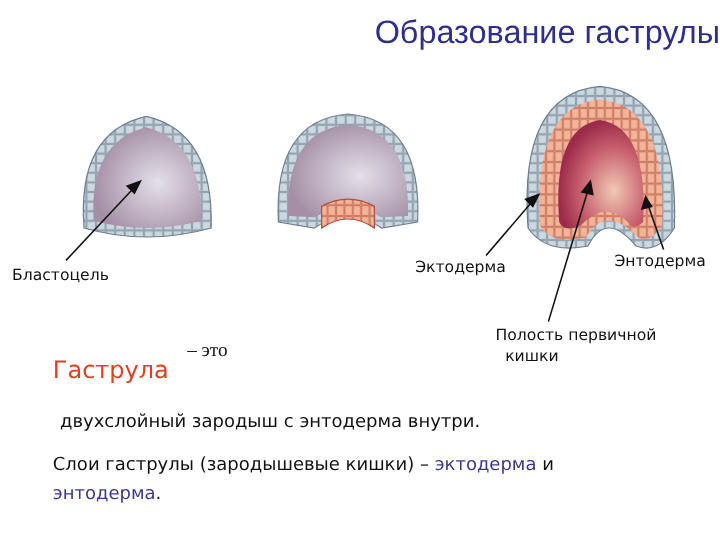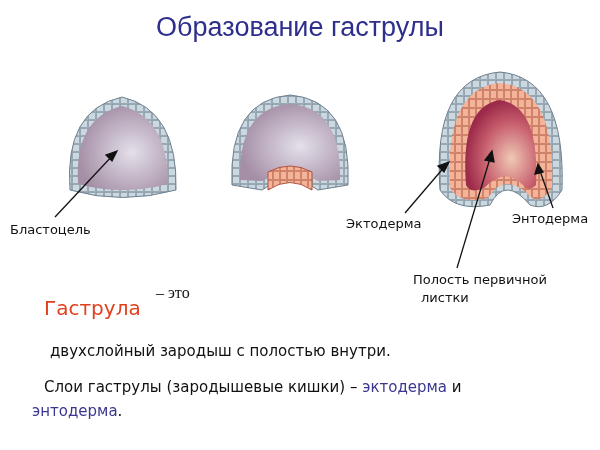--- a/index.html
+++ b/index.html
@@ -1,17 +1,17 @@
 <!DOCTYPE html>
 <html><head>
 <meta charset="utf-8">
 <style>
   html, body { margin:0; padding:0; }
   body { width:600px; height:450px; background:#ffffff; position:relative; overflow:hidden; font-family:"DejaVu Sans", sans-serif; }
-  .title { position:absolute; left:0; top:12px; width:600px; text-align:center; font-family:"Liberation Sans", sans-serif; font-size:27px; color:#2e2f8c; }
+  .title { position:absolute; left:0; top:12px; width:600px; text-align:right; font-family:"Liberation Sans", sans-serif; font-size:27px; color:#2e2f8c; }
   svg.diagram { position:absolute; left:0; top:0; }
   .label { position:absolute; font-family:"DejaVu Sans", sans-serif; font-size:13px; color:#111; white-space:nowrap; }
   .def-term { position:absolute; left:44px; top:296px; font-family:"DejaVu Sans", sans-serif; font-size:20px; color:#e0401e;text-align:center; }
   .def-dash { position:absolute; left:156px; top:284px; font-size:16px; color:#111;font-family:Liberation Serif, serif; }
   .line { position:absolute; font-family:"DejaVu Sans", sans-serif; font-size:15px; color:#111; white-space:nowrap; }
   .accent { color:#3b3791; }
 </style>
 </head>
 <body>
 
@@ -64,25 +64,25 @@
     <polygon points="492,151 485,160 494,162"></polygon>
     <line x1="553" y1="208" x2="539" y2="168"></line>
     <polygon points="538,164 535,174 543,172"></polygon>
   </g>
 </svg>
 
 <div class="label" style="left:10px; top:222px;text-align:right;">Бластоцель</div>
 <div class="label" style="left:346px; top:216px;">Эктодерма</div>
 <div class="label" style="left:512px; top:211px;">Энтодерма</div>
 <div class="label" style="left:375px; top:272px;margin-left:38px;">Полость первичной</div>
-<div class="label" style="left:421px; top:290px;">листки</div>
+<div class="label" style="left:421px; top:290px;">кишки</div>
 
 <div class="def-term">Гаструла</div>
 <div class="def-dash">– это</div>
 
-<div class="line" style="left:50px; top:342px;">двухслойный зародыш с полостью внутри.</div>
+<div class="line" style="left:50px; top:342px;">двухслойный зародыш с энтодерма внутри.</div>
 
 <div class="line" style="left:44px; top:378px;">
   <span>Слои гаструлы (зародышевые кишки) – </span><span class="accent">эктодерма</span><span> и</span>
 </div>
-<div class="line" style="left:32px; top:402px;">
+<div class="line" style="left:44px; top:402px;">
   <span class="accent">энтодерма</span><span>.</span>
 </div>
 
 </body></html>

